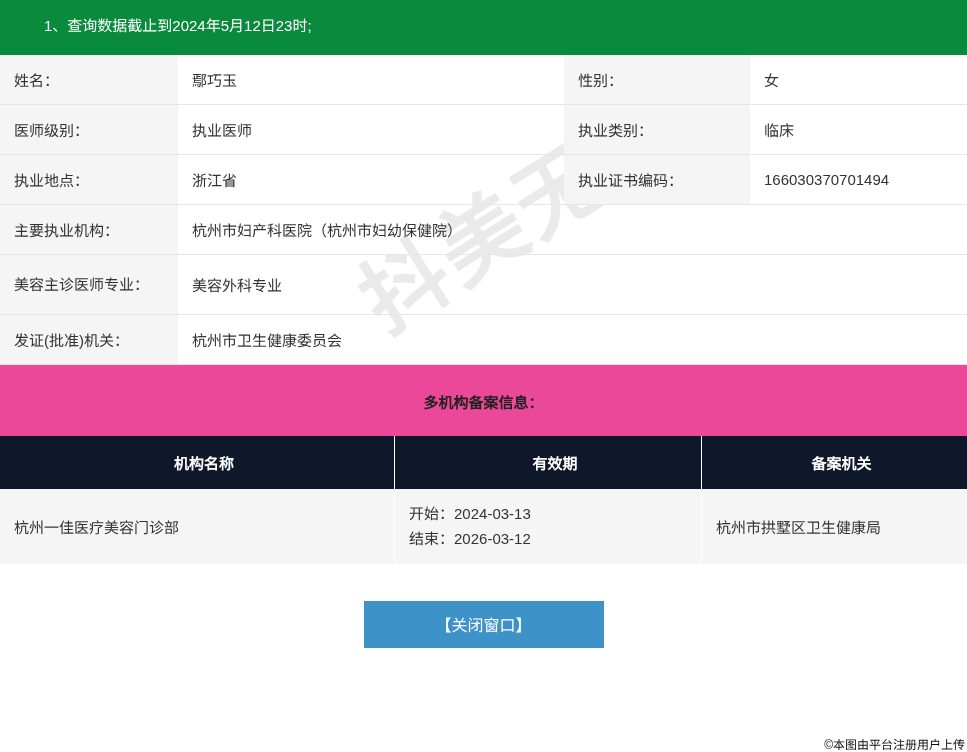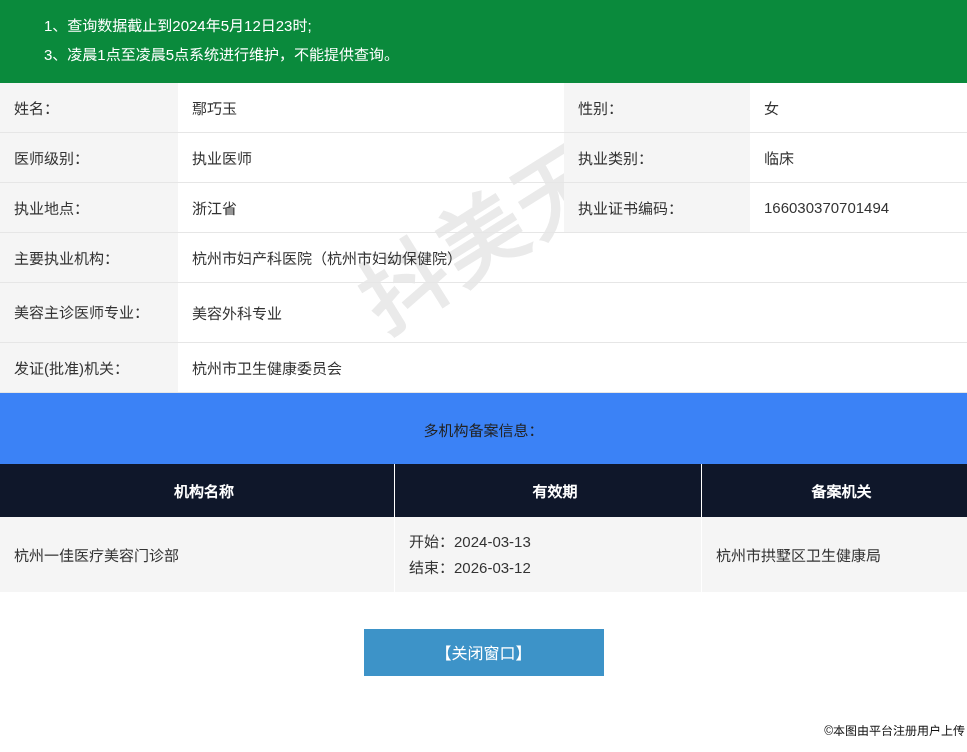--- a/index.html
+++ b/index.html
@@ -69,25 +69,25 @@
     padding-bottom: 18px;
   }
   .two-line {
     line-height: 1.55;
     margin-top: 38px;
   }
 
   
   .section-title {
     text-align: center;
-    font-weight: normal;
+    font-weight: bold;
     font-size: 15px;
     color: #222;
     padding: 26px 0 24px 0;
-    background: #3b82f6;
+    background: #ec4899;
     position: relative;
     z-index: 2;
   }
 
   
   .rec-wrap {
     position: relative;
     z-index: 2;
   }
   .rec-table {
@@ -157,34 +157,33 @@
     white-space: nowrap;
     pointer-events: none;
     z-index: 1;
     letter-spacing: 4px;
   }
 
   
   .corner-credit {
     position: absolute;
     right: 2px;
-    bottom: 14px;
+    bottom: 0px;
     font-size: 12px;
     color: #111111;
     background: rgba(255,255,255,0.85);
     white-space: nowrap;
     z-index: 5;
   }
 </style>
 </head>
 <body>
 
 <div class="notice">
   <div class="notice-line">1、查询数据截止到2024年5月12日23时;</div>
-  <div class="notice-line">3、凌晨1点至凌晨5点系统进行维护，不能提供查询。</div>
 </div>
 
 <div class="watermark">抖美无悦</div>
 
 <table class="info-table">
   <tbody>
     <tr>
       <td class="lbl">姓名：</td>
       <td class="val">鄢巧玉</td>
       <td class="lbl-2">性别：</td>

